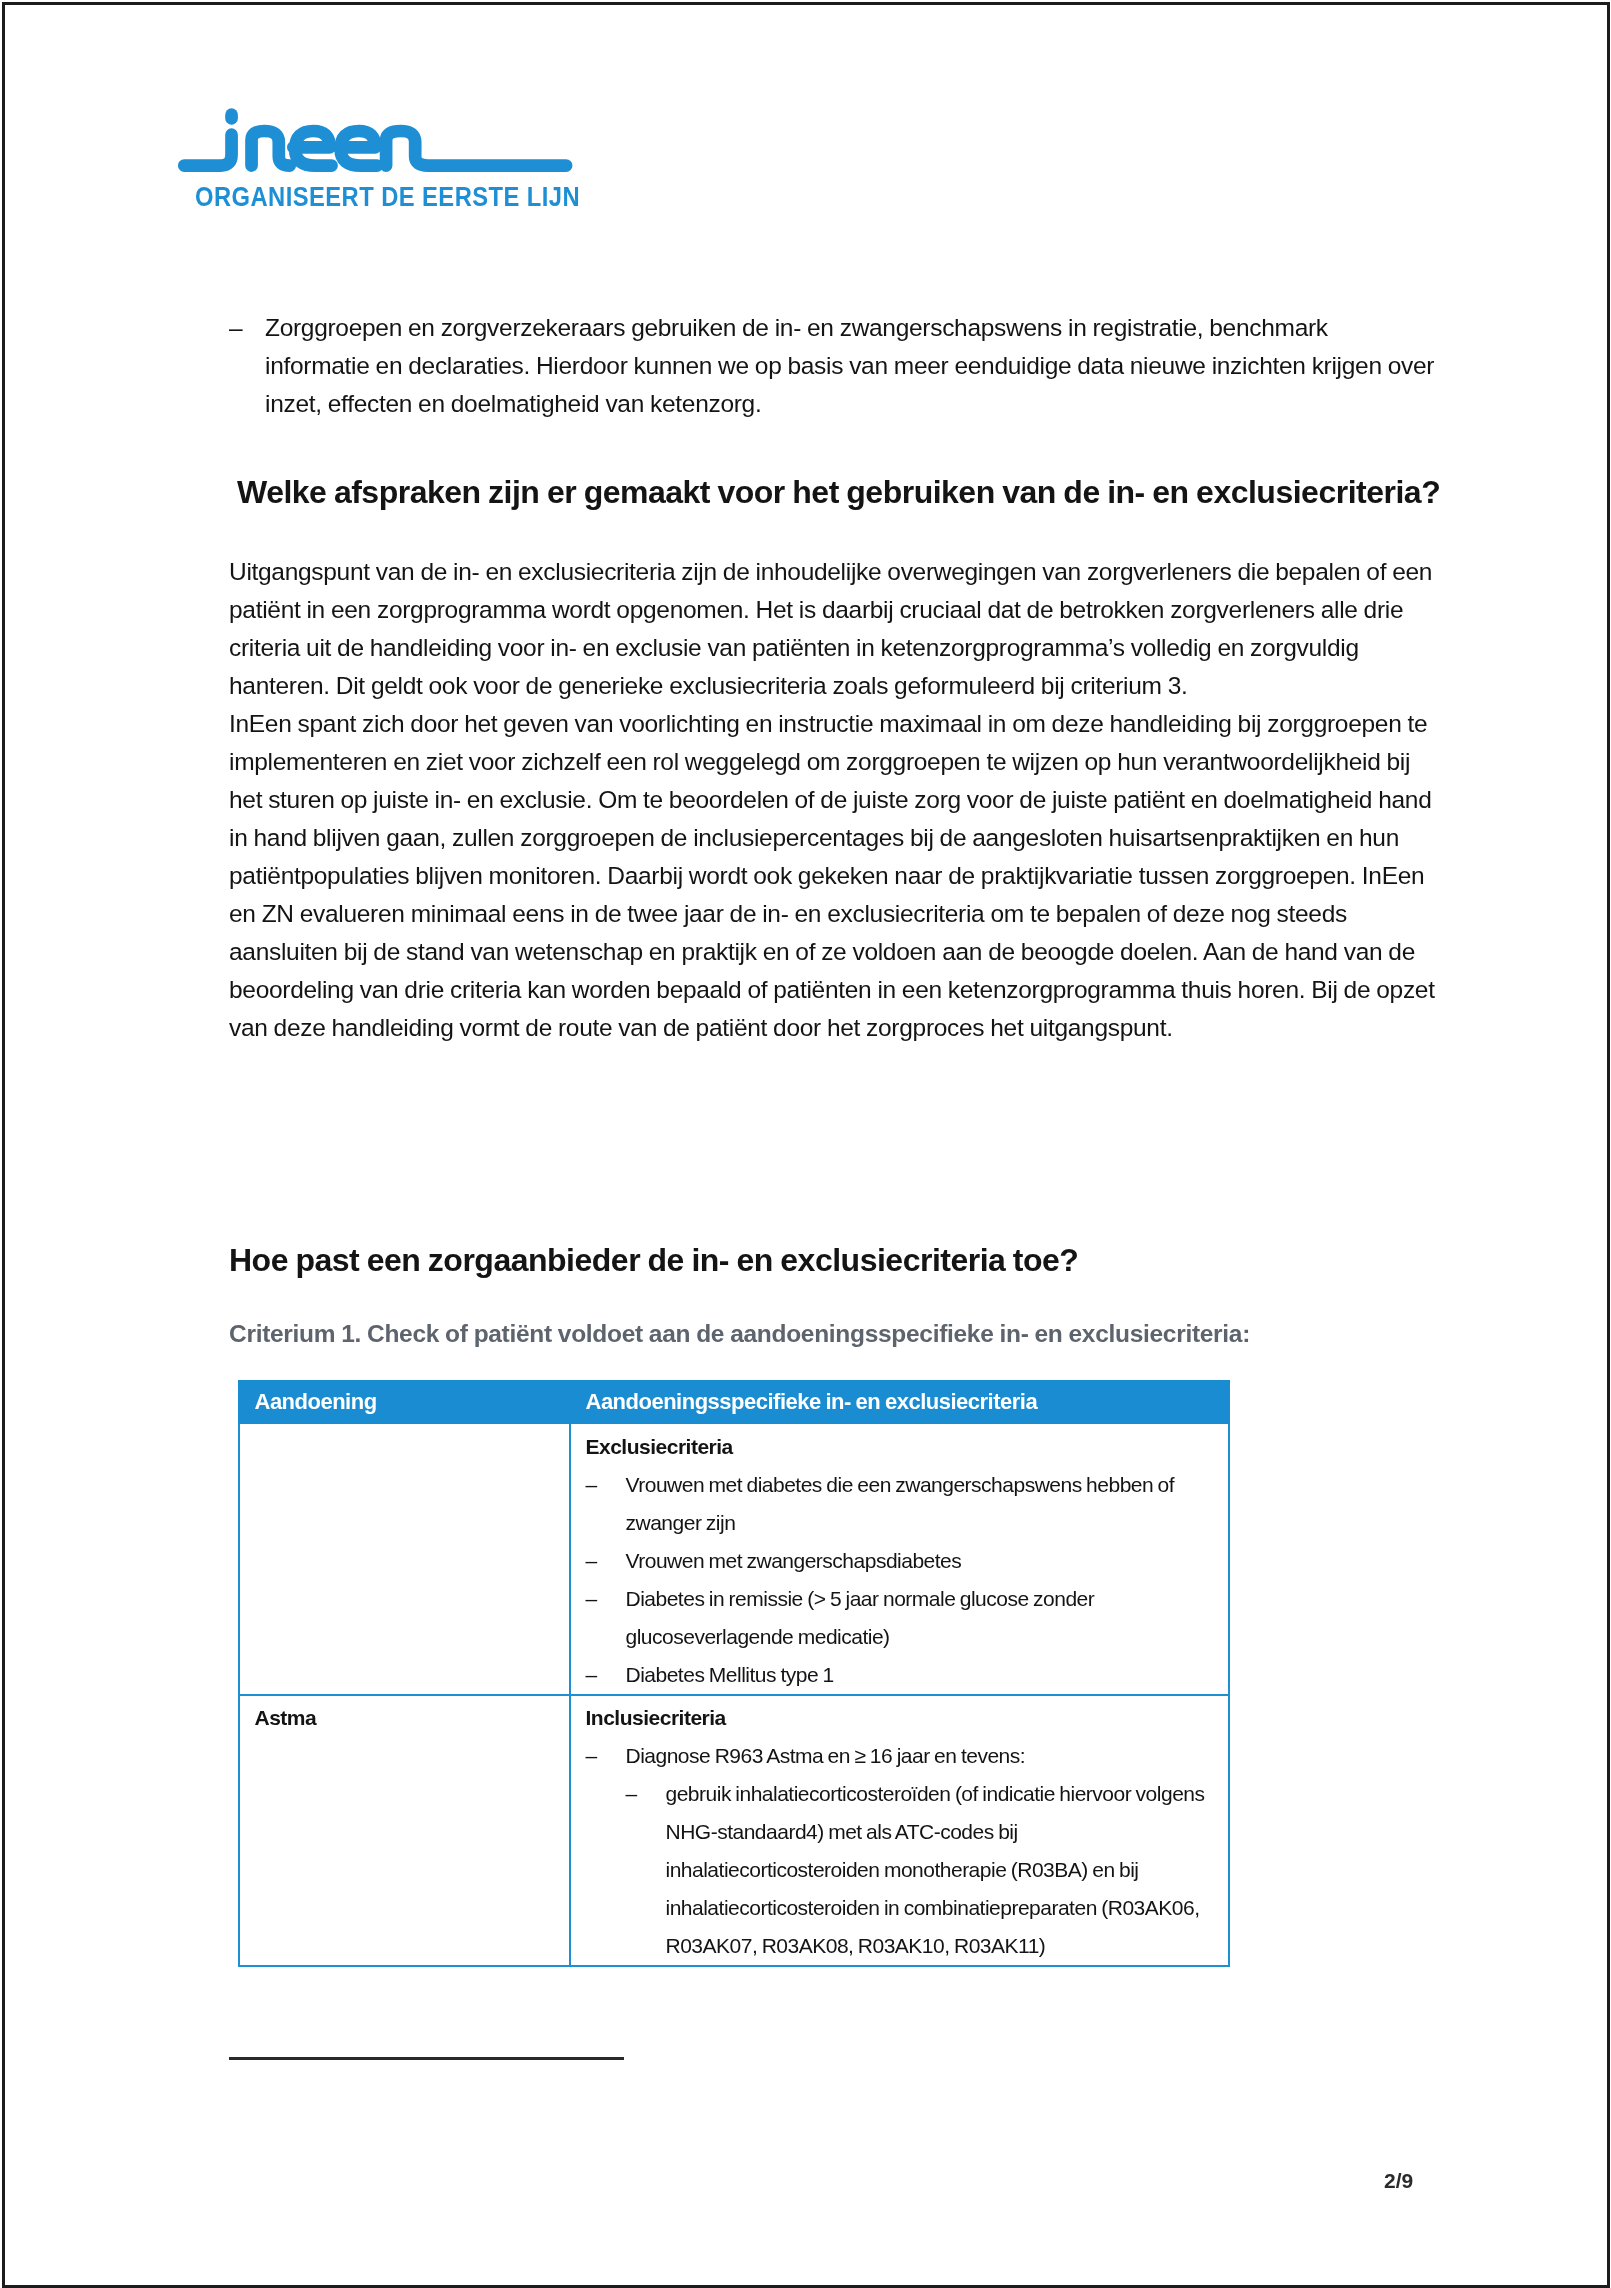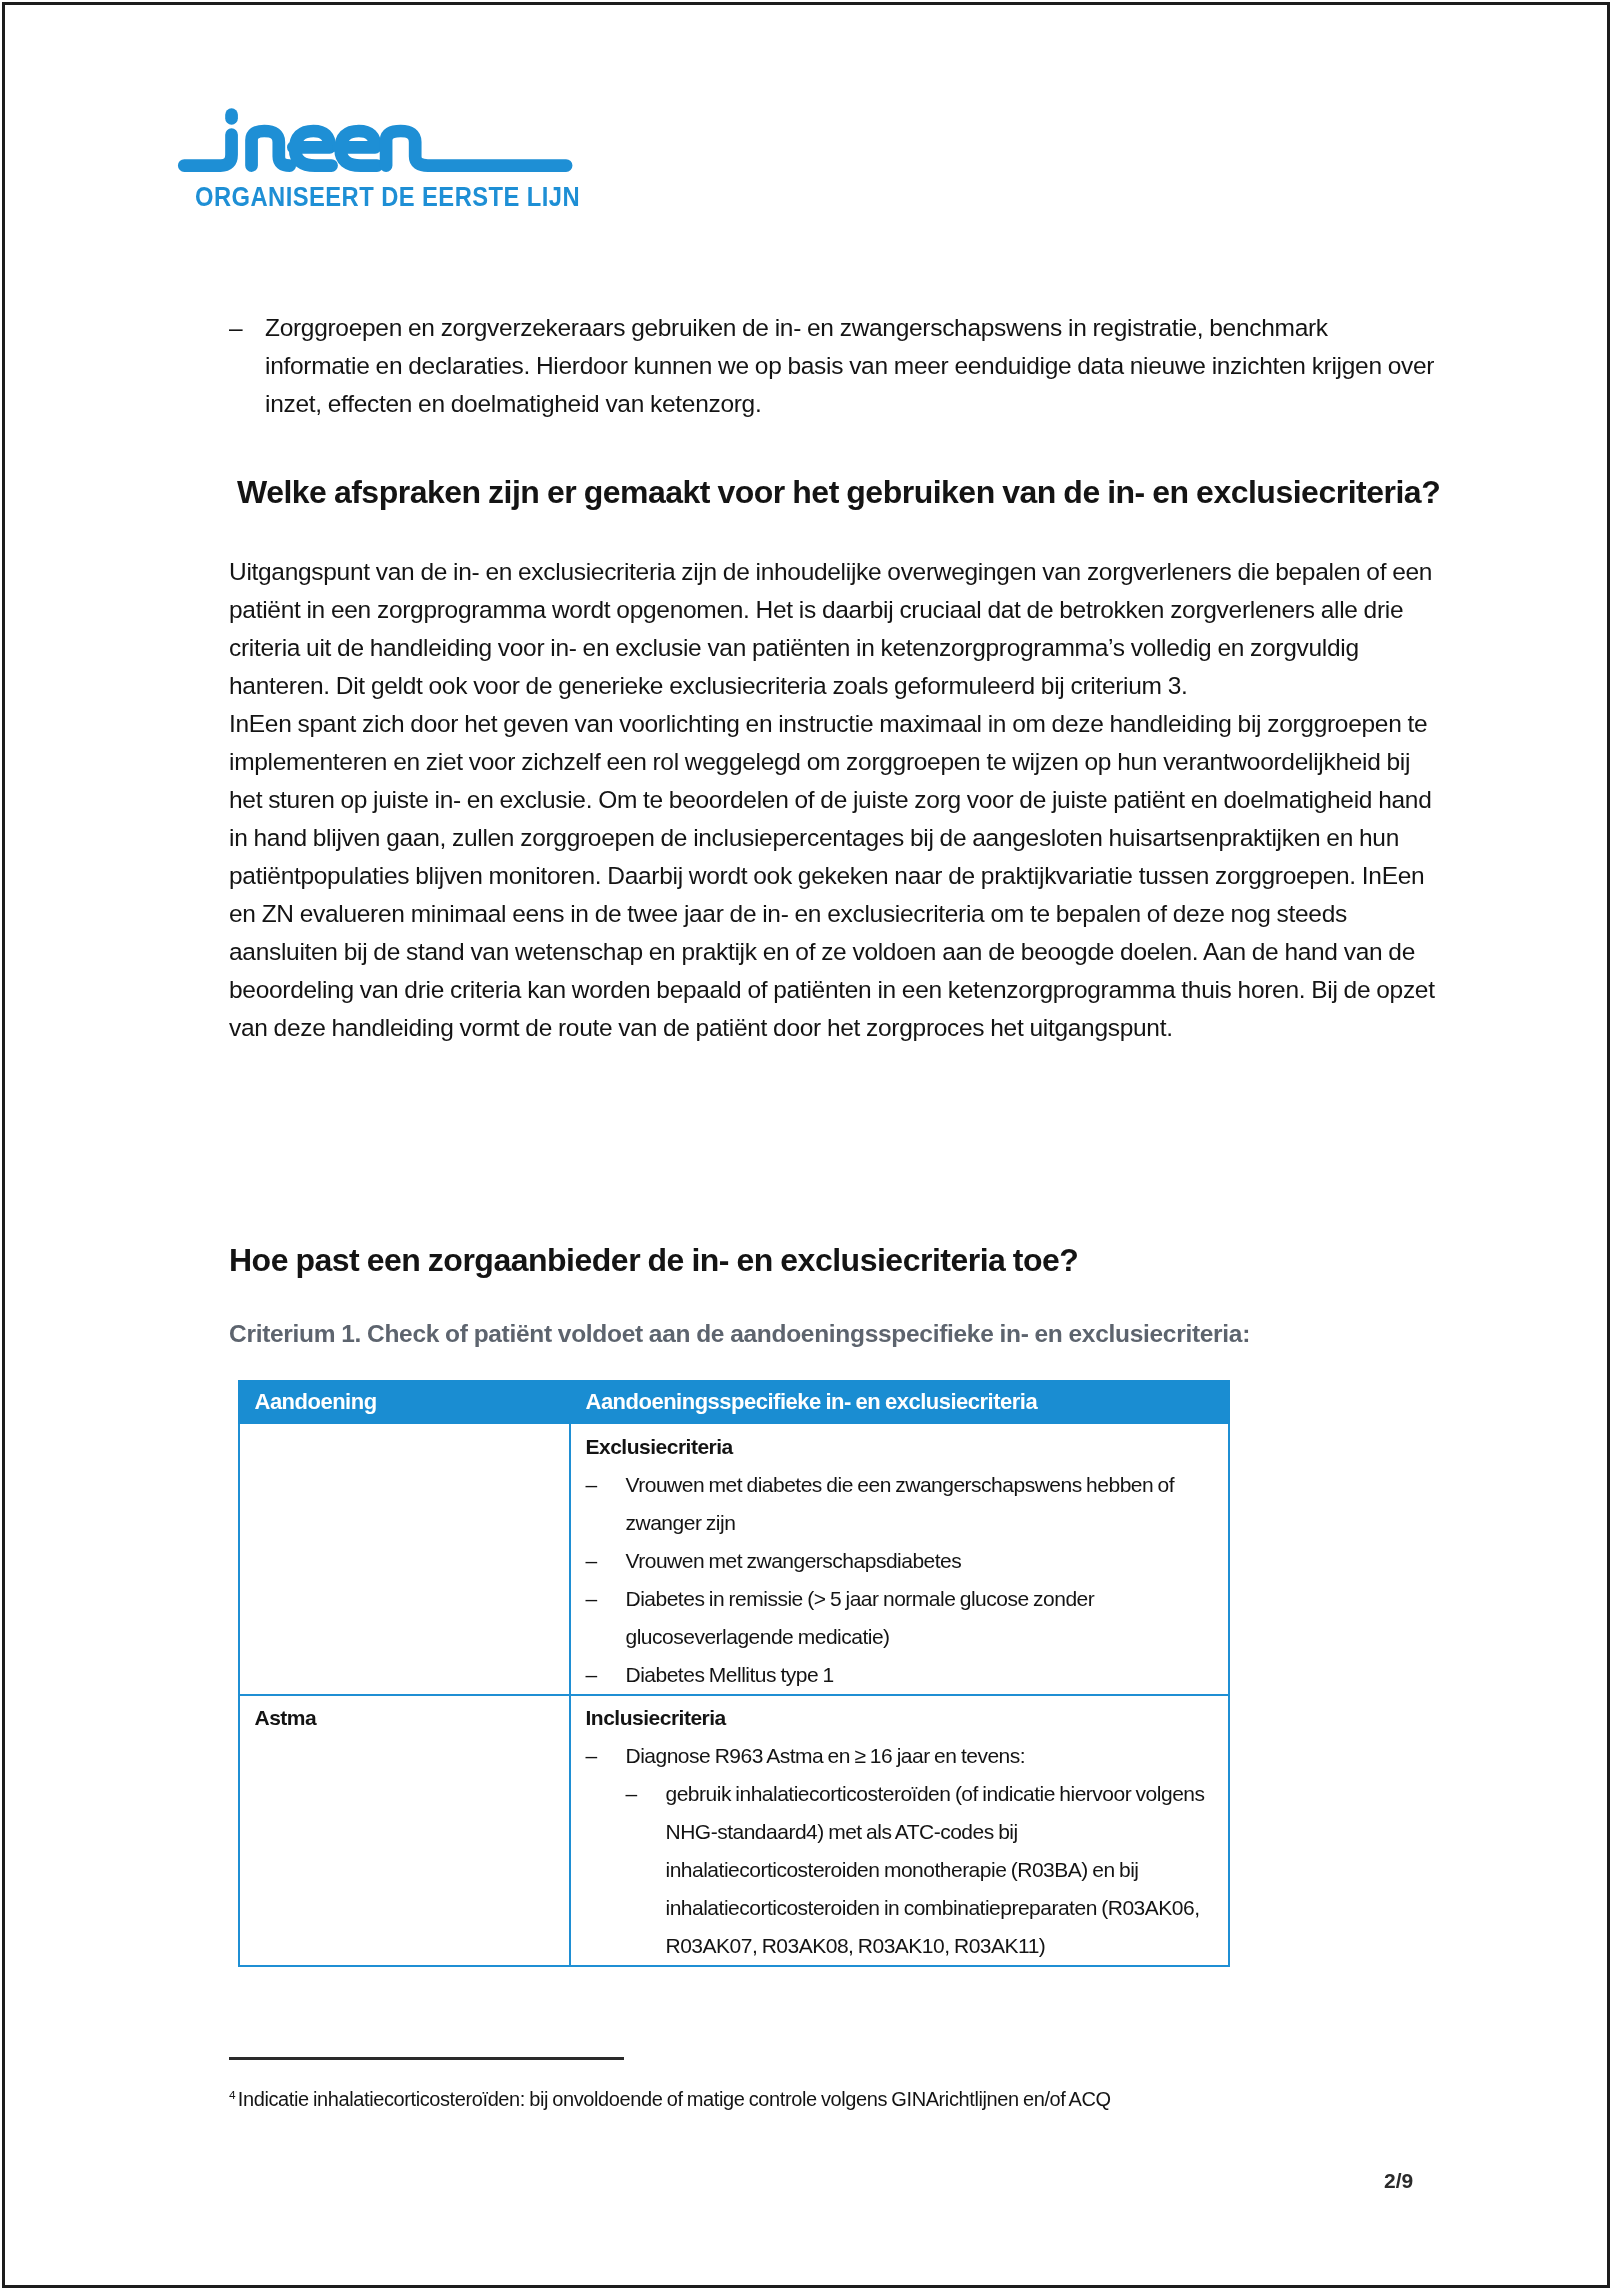--- a/index.html
+++ b/index.html
@@ -121,19 +121,16 @@
           <span class="dash">–</span>
           <span>gebruik inhalatiecorticosteroïden (of indicatie hiervoor volgens NHG-standaard4) met als ATC-codes bij inhalatiecorticosteroiden monotherapie (R03BA) en bij inhalatiecorticosteroiden in combinatiepreparaten (R03AK06, R03AK07, R03AK08, R03AK10, R03AK11)</span>
         </div>
       </td>
     </tr>
   </tbody>
 </table>
 
 <div class="footnote-rule"></div>
 <div class="footnotes">
-  <div>
-    <sup>4</sup><span>Indicatie inhalatiecorticosteroïden: bij onvoldoende of matige controle volgens GINArichtlijnen en/of ACQ</span>
-  </div>
 </div>
 
 <div class="page-number">2/9</div>
 
 
 </body></html>

